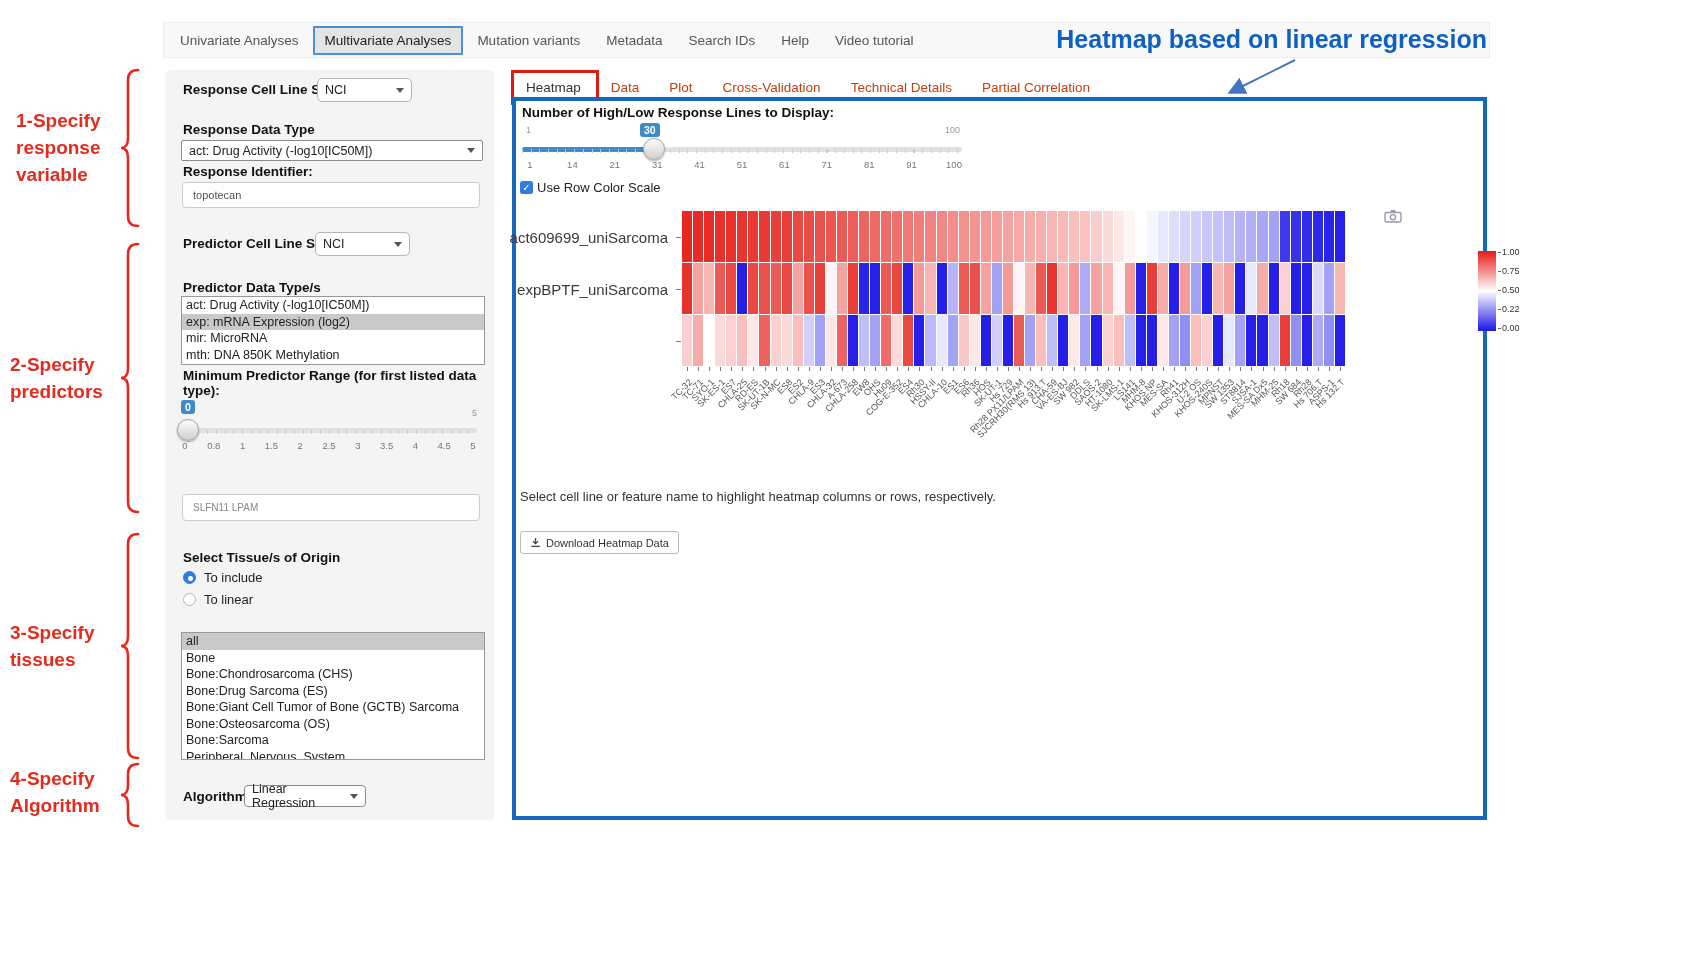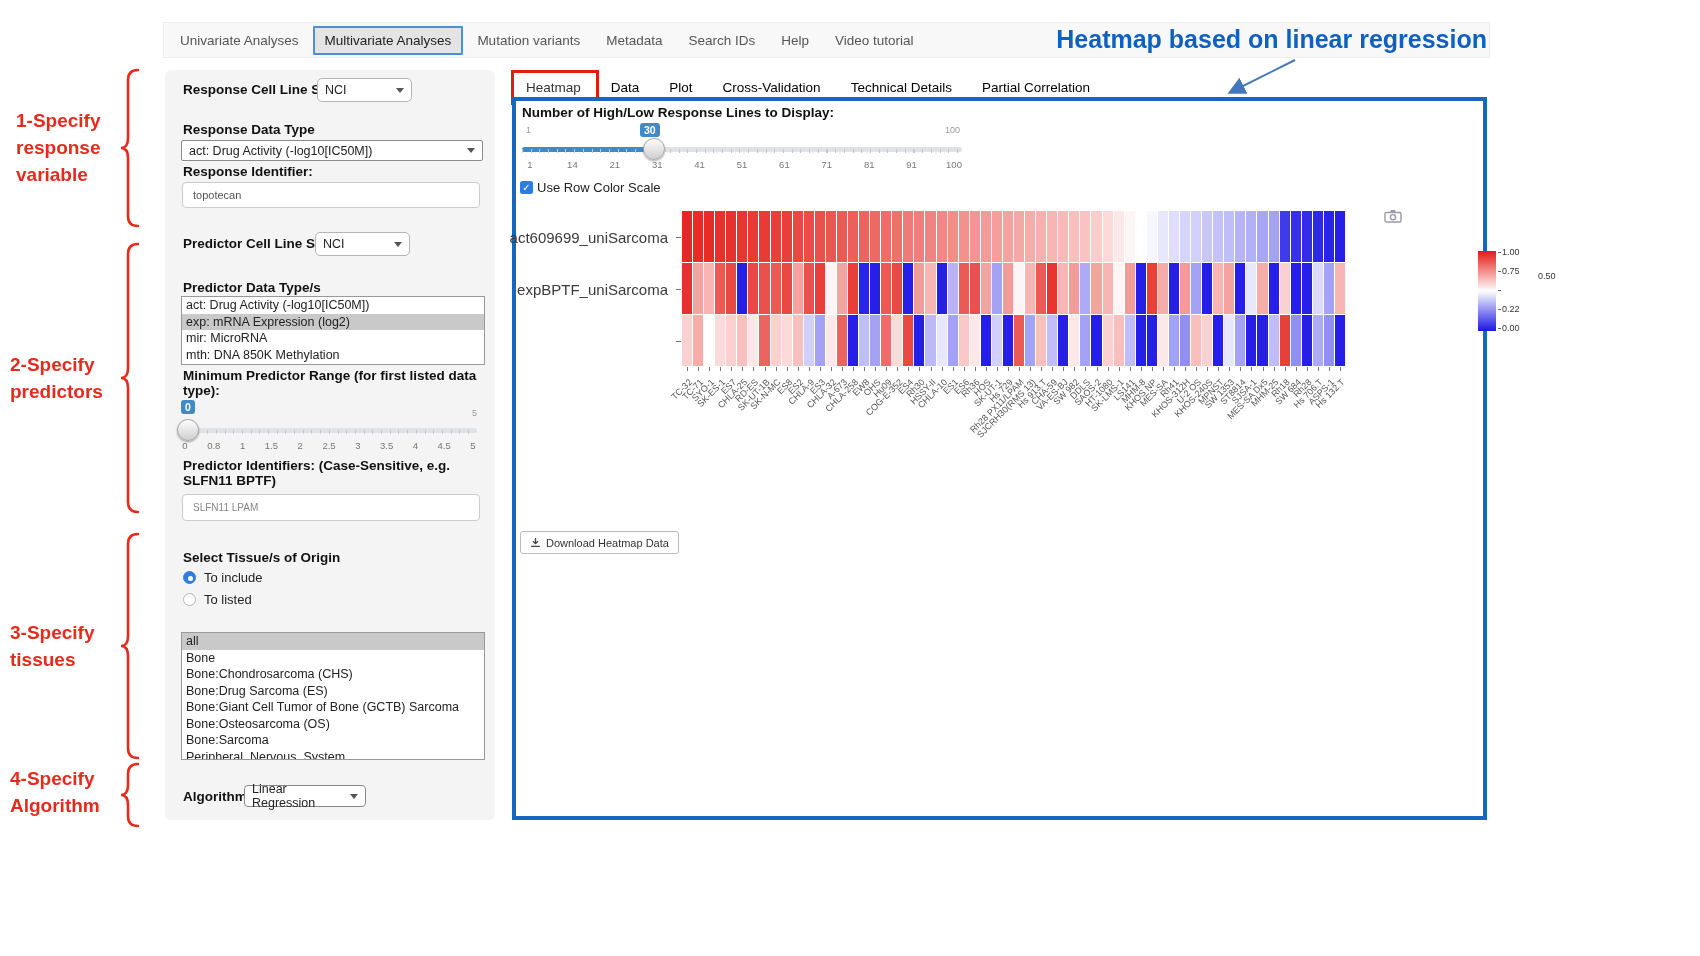--- a/index.html
+++ b/index.html
@@ -56,21 +56,21 @@
   .radio{position:absolute;display:flex;align-items:center;gap:8px;font-size:13px;color:#222;}
   .radio .dot{width:13px;height:13px;border-radius:50%;box-sizing:border-box;}
   .radio .dot.on{background:#2f7de1;border:1px solid #2f7de1;position:relative;}
   .radio .dot.on::after{content:"";position:absolute;left:4px;top:4px;width:5px;height:5px;border-radius:50%;background:#fff;}
   .radio .dot.off{background:#fff;border:1px solid #b5b5b5;}
   .checkbox{position:absolute;width:13px;height:13px;background:#2f7de1;border-radius:2.5px;
             color:#fff;font-size:10px;line-height:13px;text-align:center;}
 
   
   #main-tabs{left:524px;top:76px;display:flex;gap:26px;font-size:13.5px;}
-  .main-tab{color:#000000;padding:4px 2px;white-space:nowrap;}
+  .main-tab{color:#c2410c;padding:4px 2px;white-space:nowrap;}
   .main-tab.active{color:#333;}
   #main-panel{left:512px;top:97px;width:975px;height:723px;border:4px solid #1668be;background:#fff;box-sizing:border-box;}
   #main-panel > .abs{position:absolute;}
   #lines-label{left:6px;top:4px;font-size:13.5px;font-weight:bold;color:#111;}
   #rowscale-label{left:21px;top:79px;font-size:13px;color:#222;}
   #hint-text{left:4px;top:388px;font-size:13px;color:#333;}
   #download-btn{left:4px;top:430px;height:23px;border:1px solid #bbb;border-radius:3px;background:#fff;
                 display:inline-flex;align-items:center;gap:5px;padding:0 9px;font-size:11px;color:#333;}
 
   
@@ -183,31 +183,30 @@
           <span class="tick-label" style="left: 119.2px;">2</span>
           <span class="tick-label" style="left: 148px;">2.5</span>
           <span class="tick-label" style="left: 176.8px;">3</span>
           <span class="tick-label" style="left: 205.6px;">3.5</span>
           <span class="tick-label" style="left: 234.4px;">4</span>
           <span class="tick-label" style="left: 263.2px;">4.5</span>
           <span class="tick-label" style="left: 292px;">5</span>
         </div>
     </div>
 
-    <div class="lbl" style="left:18px;top:388px;width:305px">Predictor Identifiers: (Case-Sensitive, e.g. SLFN11 BPTF)</div>
     <div class="textinput" style="left:17px;top:424px;width:298px;height:27px;font-size:10px;color:#888">SLFN11 LPAM</div>
 
     <div class="lbl" style="left:18px;top:480px">Select Tissue/s of Origin</div>
     <div class="radio" style="left:18px;top:500px">
       <span class="dot on"></span>
       <span>To include</span>
     </div>
     <div class="radio" style="left:18px;top:522px">
       <span class="dot off"></span>
-      <span>To listed</span>
+      <span>To linear</span>
     </div>
 
     <div class="listbox" style="left:16px;top:562px;width:302px;height:126px" id="tissue-list">
         <div class="list-option selected">all</div>
         <div class="list-option">Bone</div>
         <div class="list-option">Bone:Chondrosarcoma (CHS)</div>
         <div class="list-option">Bone:Drug Sarcoma (ES)</div>
         <div class="list-option">Bone:Giant Cell Tumor of Bone (GCTB) Sarcoma</div>
         <div class="list-option">Bone:Osteosarcoma (OS)</div>
         <div class="list-option">Bone:Sarcoma</div>
@@ -516,28 +515,29 @@
         <circle cx="9" cy="8.2" r="2.6" fill="none" stroke="#9a9aac" stroke-width="1.4"></circle>
       </svg>
     </div>
 
     <div class="abs" id="colorbar"></div>
     <div class="abs" id="colorbar-ticks">
         <span class="cb-tick" style="top: -4px;">1.00</span>
         <div class="cb-dash" style="top: 1px;"></div>
         <span class="cb-tick" style="top: 15px;">0.75</span>
         <div class="cb-dash" style="top: 20px;"></div>
-        <span class="cb-tick" style="top: 20px; margin-left: 36px;">0.50</span>
+        <span class="cb-tick" style="top: 34px;">0.50</span>
         <div class="cb-dash" style="top: 39px;"></div>
         <span class="cb-tick" style="top: 53px;">0.22</span>
         <div class="cb-dash" style="top: 58px;"></div>
         <span class="cb-tick" style="top: 72px;">0.00</span>
         <div class="cb-dash" style="top: 77px;"></div>
       </div>
 
+    <div class="abs" id="hint-text">Select cell line or feature name to highlight heatmap columns or rows, respectively.</div>
 
     <button class="abs" id="download-btn">
       <svg width="11" height="11" viewBox="0 0 11 11">
         <path d="M5.5 1 V6 M3 4.2 L5.5 6.7 L8 4.2 M1.2 9.3 H9.8" fill="none" stroke="#444" stroke-width="1.3"></path>
       </svg>
       <span>Download Heatmap Data</span>
     </button>
   <div class="rowtick" style="left: 160px; top: 136px;"></div>
       <div class="rowtick" style="left: 160px; top: 188px;"></div>
       <div class="rowtick" style="left: 160px; top: 240px;"></div>

